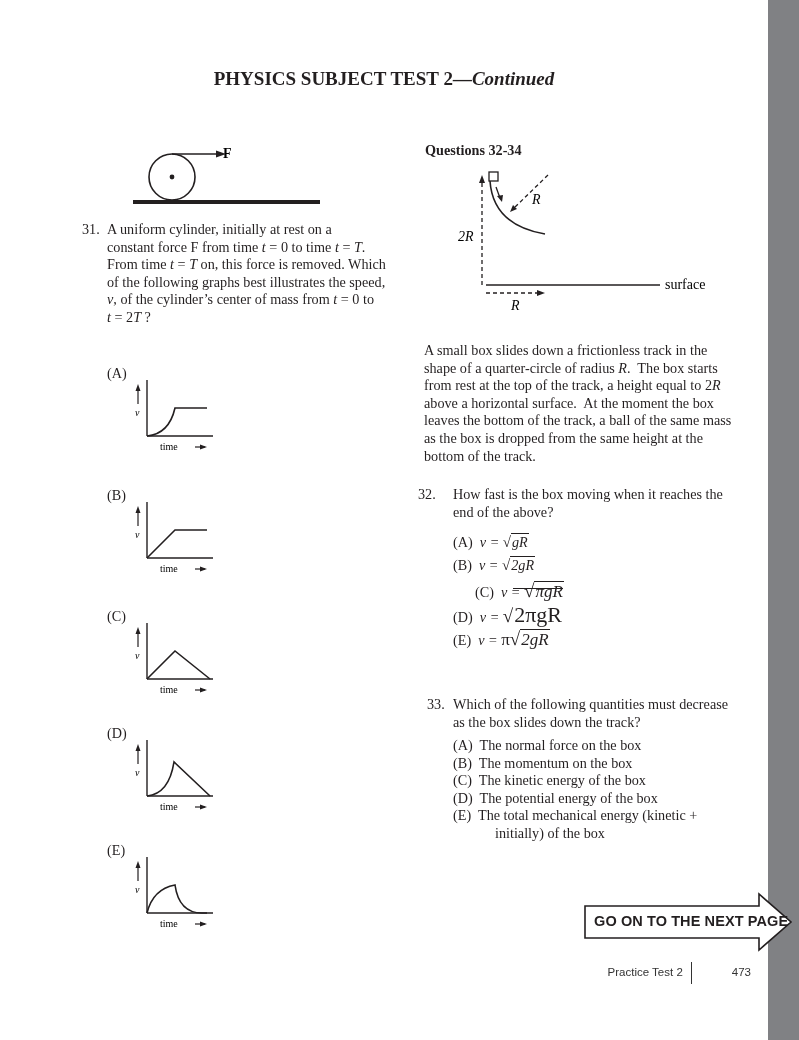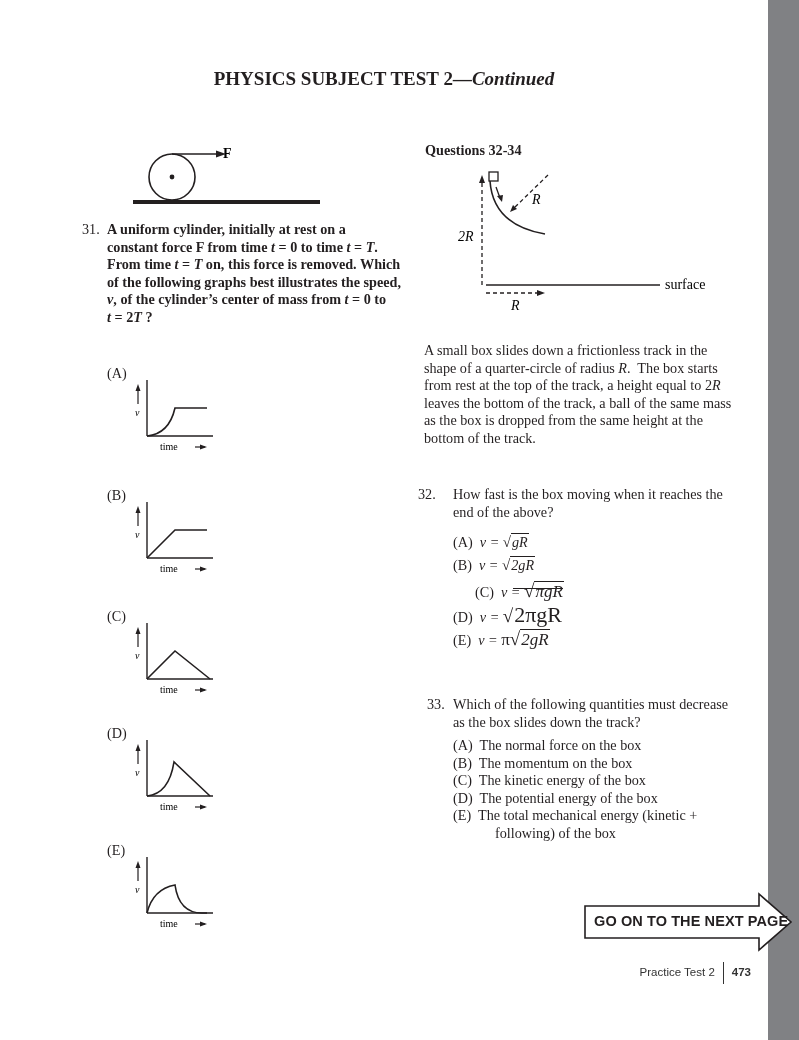--- a/index.html
+++ b/index.html
@@ -8,21 +8,21 @@
   .sidebar { position:absolute; left:768px; top:0; width:31px; height:1040px; background:#808184; }
   .title { position:absolute; left:0; width:768px; top:68px; text-align:center; font-weight:bold; font-size:19px; }
   .title i { font-style:italic; }
   .abs { position:absolute; }
   .serif { font-family:"Liberation Serif", serif; font-size:14.2px; line-height:17.6px; }
   svg { position:absolute; overflow:visible; }
   .bold { font-weight:bold; }
   .go-text { font-family:"Liberation Sans", sans-serif; font-weight:bold; font-size:14.5px; letter-spacing:0.1px; }
   .footer { position:absolute; top:962px; right:48px; font-family:"Liberation Sans", sans-serif; font-size:11.5px; color:#333; }
   .footer .sep { display:inline-block; width:1px; height:22px; background:#333; vertical-align:middle; margin:0 8px; }
-  .footer .pg { font-weight:bold; }
+  .footer .pg { font-weight:normal;margin-left:32px; }
   .opt-row { position:absolute; font-size:14.2px; white-space:nowrap; }
 </style>
 </head>
 <body>
 
 <div class="sidebar"></div>
 
 <div class="title">
   <span>PHYSICS SUBJECT TEST 2</span><i>—</i><i>Continued</i>
 </div>
@@ -30,21 +30,21 @@
 <svg style="left:120px;top:135px;" width="220" height="80">
   <circle cx="52" cy="42" r="23" fill="none" stroke="#231f20" stroke-width="1.6"></circle>
   <circle cx="52" cy="42" r="2.4" fill="#231f20"></circle>
   <line x1="52" y1="19" x2="96" y2="19" stroke="#231f20" stroke-width="1.4"></line>
   <polygon points="96,15.5 106,19 96,22.5" fill="#231f20"></polygon>
   <text x="103" y="23" font-family="Liberation Serif" font-weight="bold" font-size="14">F</text>
   <rect x="13" y="65" width="187" height="4" fill="#231f20"></rect>
 </svg>
 
 <div class="serif abs" style="left:82px;top:221px;">31.</div>
-<div class="serif abs" style="left:107px;top:221px;width:300px;font-weight:bold;">
+<div class="serif abs" style="left:107px;top:221px;width:300px;">
   <div>A uniform cylinder, initially at rest on a</div>
   <div>constant force F from time <i>t</i> = 0 to time <i>t</i> = <i>T</i>.</div>
   <div>From time <i>t</i> = <i>T</i> on, this force is removed. Which</div>
   <div>of the following graphs best illustrates the speed,</div>
   <div><i>v</i>, of the cylinder’s center of mass from <i>t</i> = 0 to</div>
   <div><i>t</i> = 2<i>T</i> ?</div>
 </div>
 
 <div id="q31-graphs">
     <div class="serif abs" style="left: 107px; top: 365px;">(A)</div>
@@ -126,20 +126,21 @@
   <text x="210" y="124" font-family="Liberation Serif" font-size="14">surface</text>
   <line x1="31" y1="128" x2="83" y2="128" stroke="#231f20" stroke-width="1.3" stroke-dasharray="4,3"></line>
   <polygon points="82,125 90,128 82,131" fill="#231f20"></polygon>
   <text x="56" y="145" font-family="Liberation Serif" font-style="italic" font-size="14">R</text>
 </svg>
 
 <div class="serif abs" style="left:424px;top:342px;width:330px;">
   <div>A small box slides down a frictionless track in the</div>
   <div>shape of a quarter-circle of radius <i>R</i>.&nbsp; The box starts</div>
   <div>from rest at the top of the track, a height equal to 2<i>R</i></div>
+  <div>above a horizontal surface.&nbsp; At the moment the box</div>
   <div>leaves the bottom of the track, a ball of the same mass</div>
   <div>as the box is dropped from the same height at the</div>
   <div>bottom of the track.</div>
 </div>
 
 <div class="serif abs" style="left:418px;top:486px;text-align:right;">32.</div>
 <div class="serif abs" style="left:453px;top:486px;">
   <div>How fast is the box moving when it reaches the</div>
   <div>end of the above?</div>
 </div>
@@ -155,21 +156,21 @@
 <div class="serif abs" style="left:453px;top:696px;">
   <div>Which of the following quantities must decrease</div>
   <div>as the box slides down the track?</div>
 </div>
 <div class="serif abs" style="left:453px;top:737px;">
   <div><span>(A)</span>&nbsp; <span>The normal force on the box</span></div>
   <div><span>(B)</span>&nbsp; <span>The momentum on the box</span></div>
   <div><span>(C)</span>&nbsp; <span>The kinetic energy of the box</span></div>
   <div><span>(D)</span>&nbsp; <span>The potential energy of the box</span></div>
   <div><span>(E)</span>&nbsp; <span>The total mechanical energy (kinetic +</span>
-    <div style="padding-left:42px;">following) of the box</div>
+    <div style="padding-left:42px;">initially) of the box</div>
   </div>
 </div>
 
 <div class="abs" style="left:540px;top:893px;width:210px;height:58px;margin-left:44px;">
   <svg width="210" height="58" style="left:0;top:0;">
     <polygon points="1,13 175,13 175,1 207,29 175,57 175,45 1,45" fill="#fff" stroke="#231f20" stroke-width="1.6"></polygon>
   </svg>
   <div class="go-text abs" style="left:10px;top:20px;">GO ON TO THE NEXT PAGE</div>
 </div>
 

